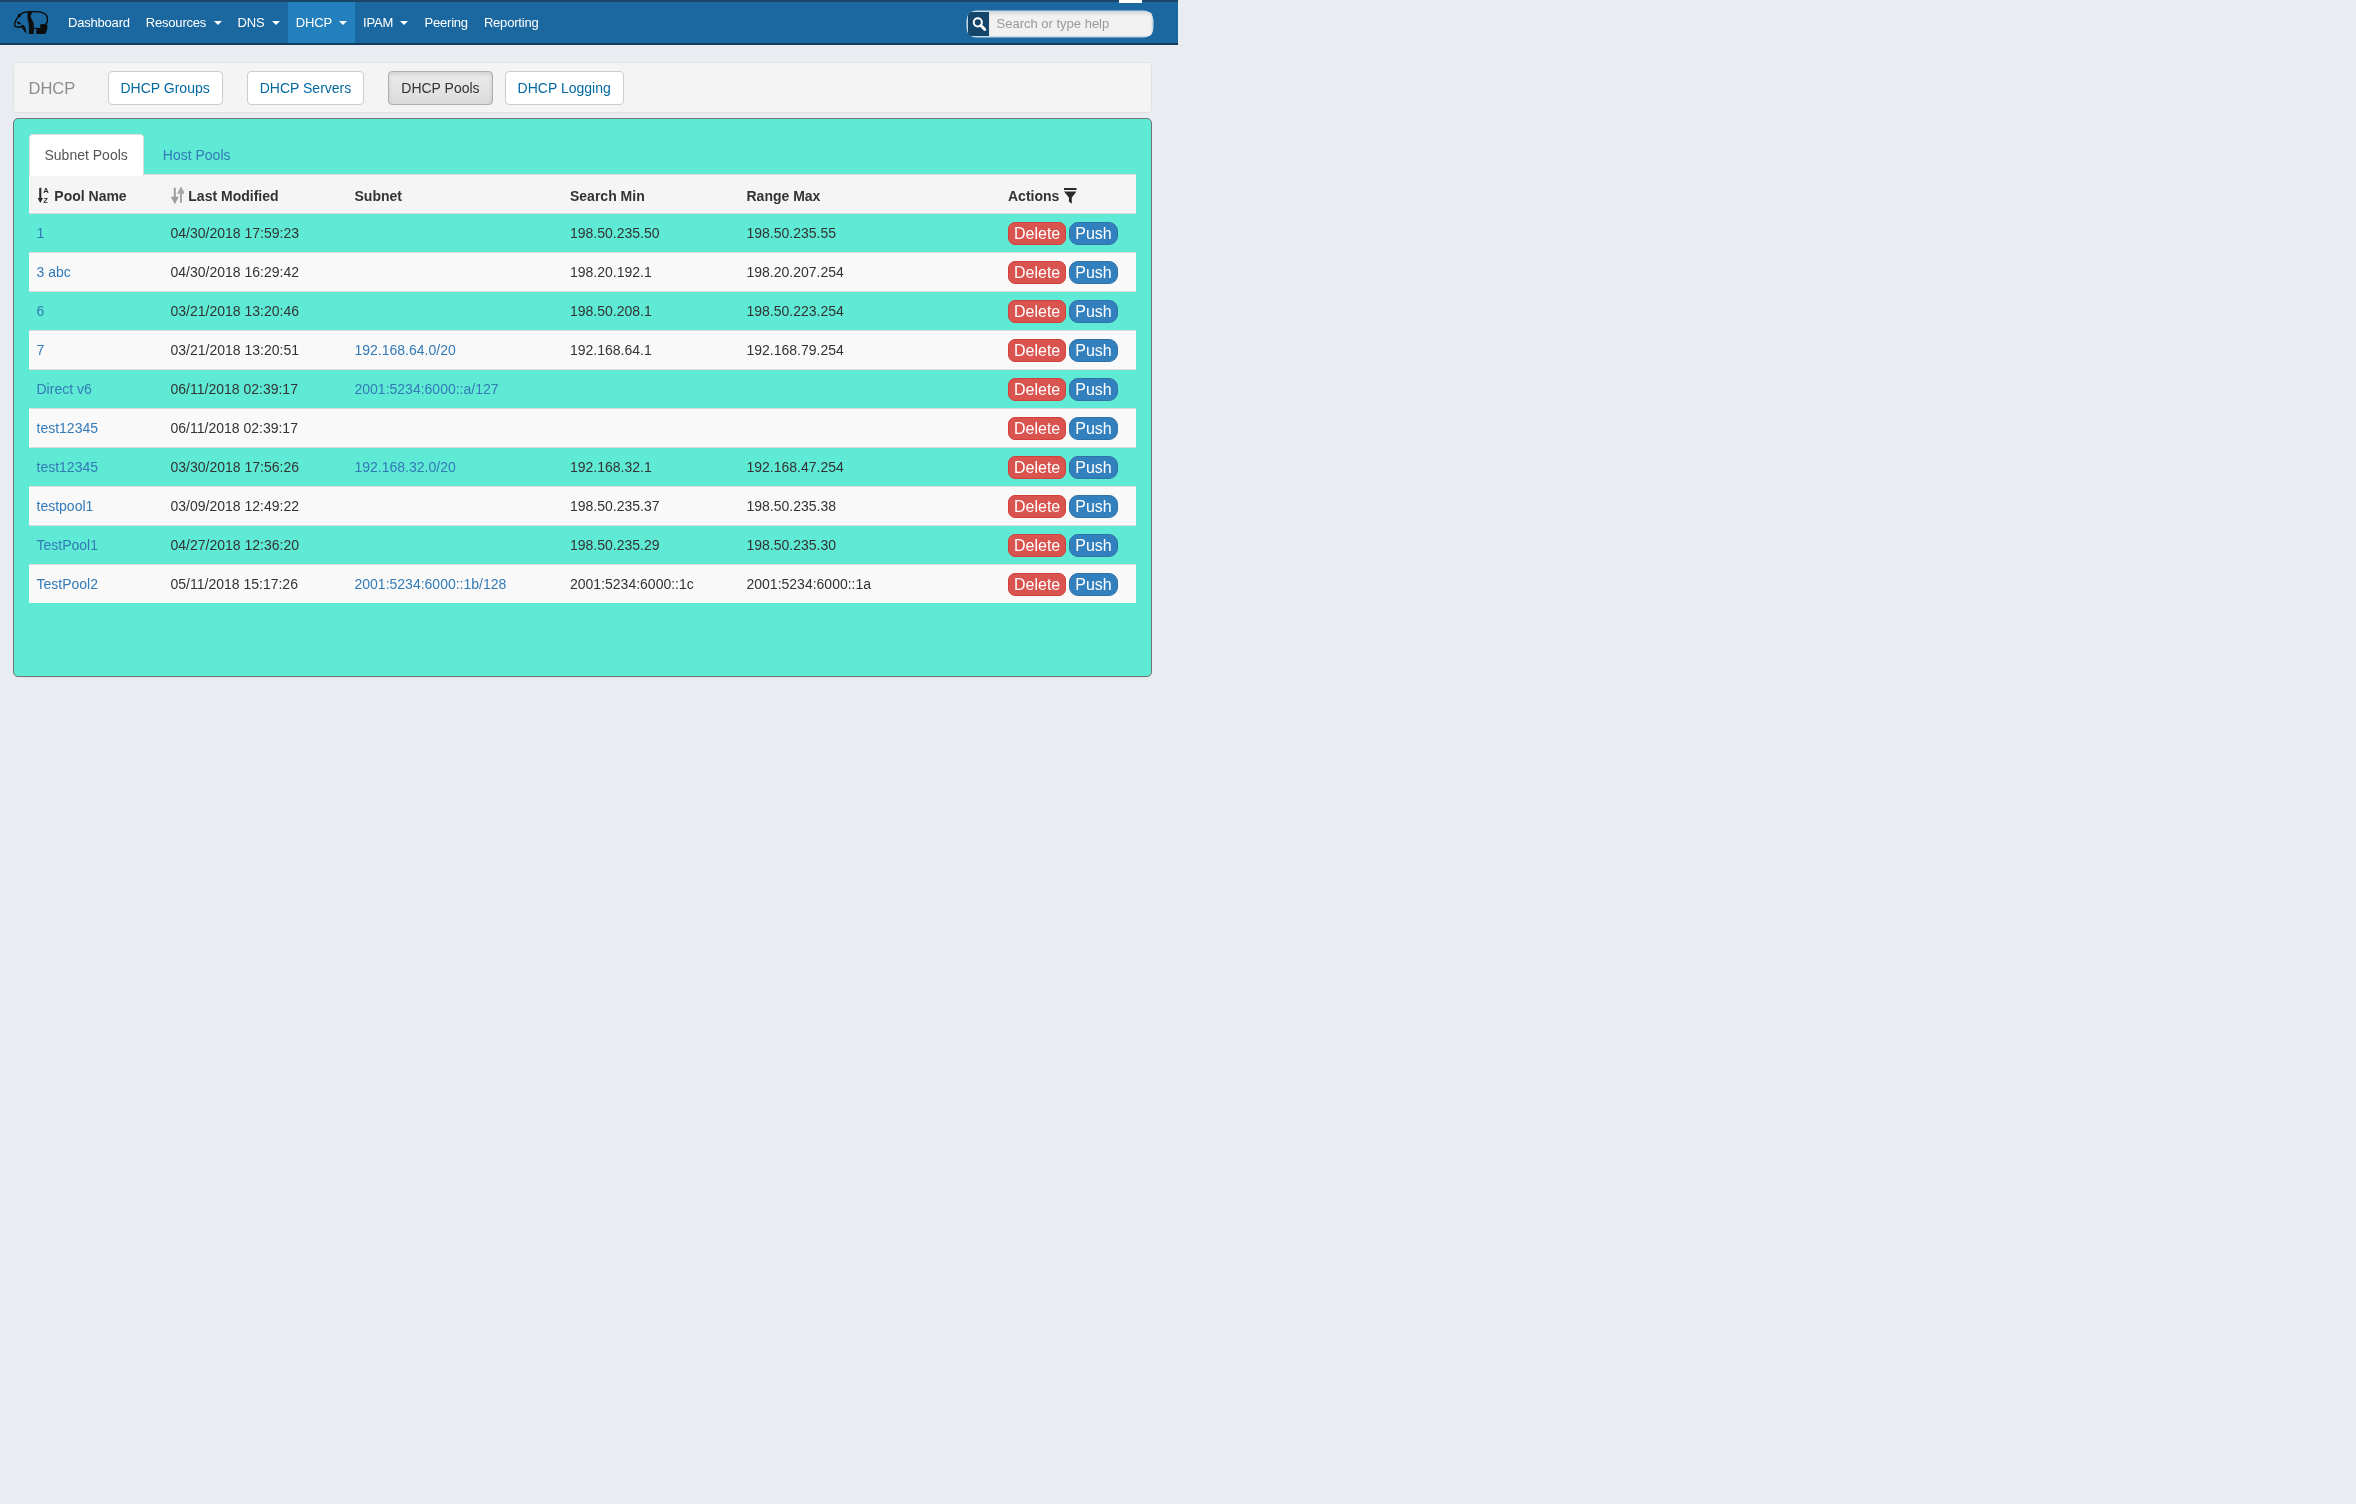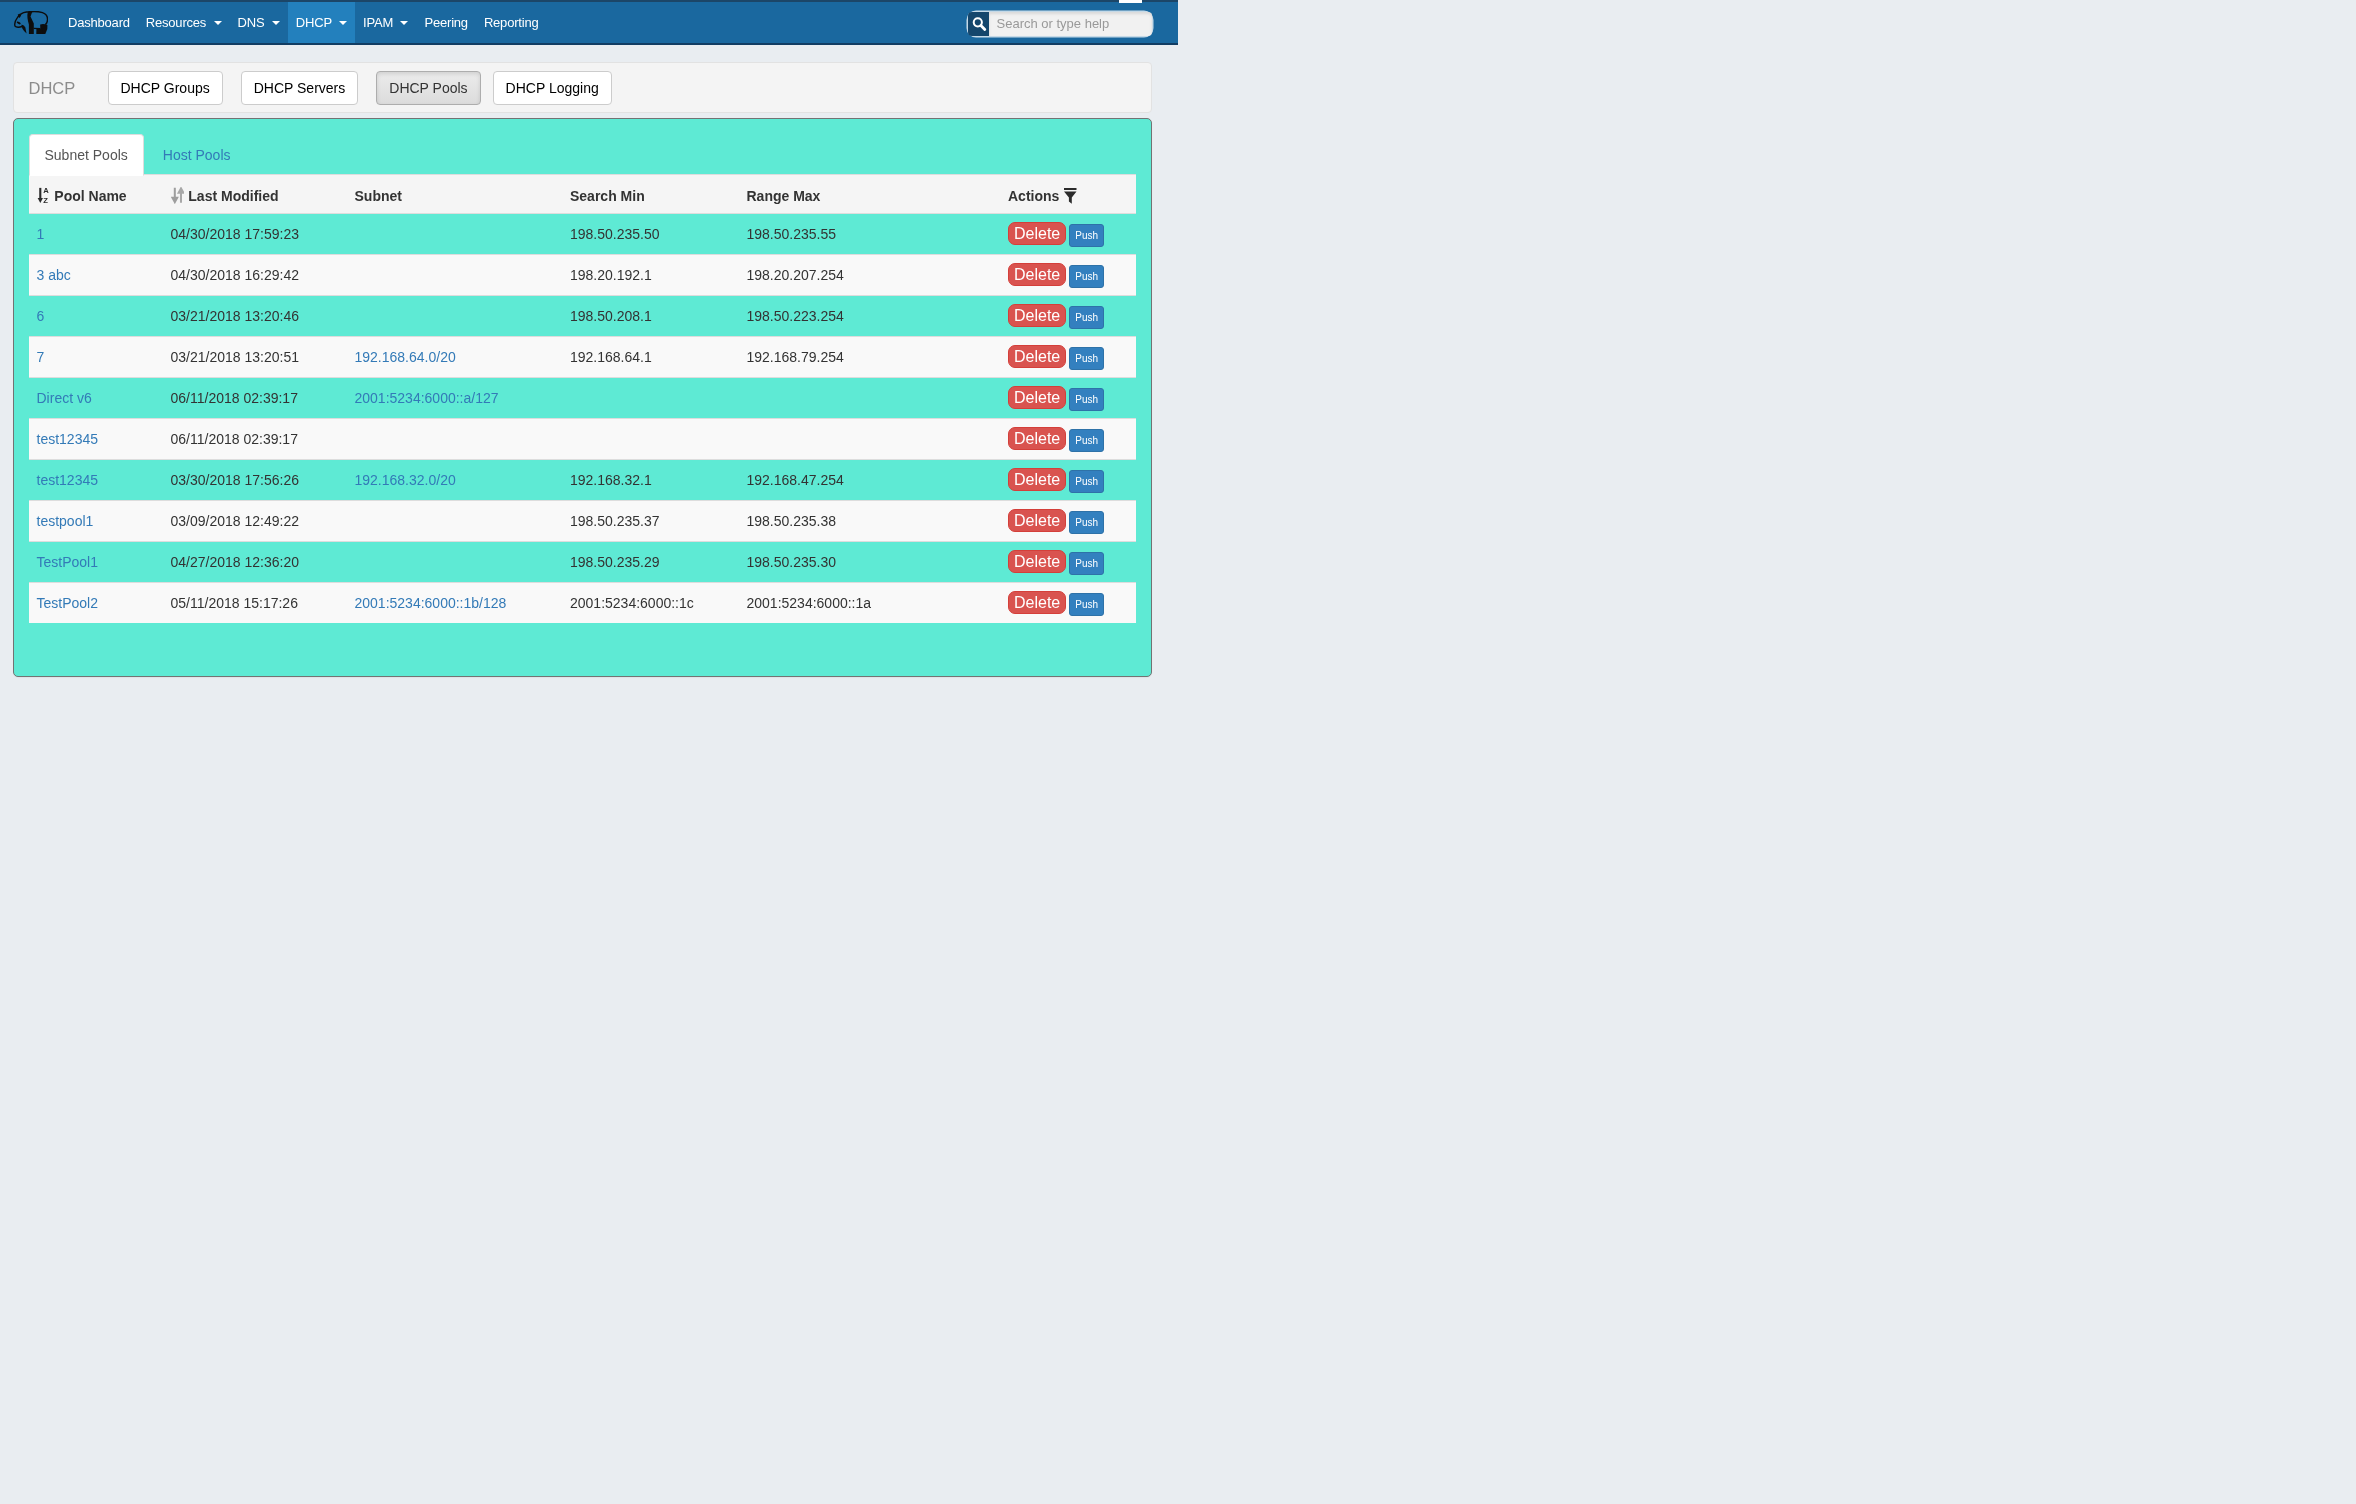--- a/index.html
+++ b/index.html
@@ -19,21 +19,21 @@
 .search-inp::placeholder { color:#999; opacity:1; }
 .search-inp { position:absolute; left:21px; top:0; width:163px; height:23.5px; background:#f1f1f1; border:0; box-shadow:inset 0 2px 3px rgba(0,0,0,0.1); border-radius:0 4px 4px 0; font-size:13px; color:#999; padding:0 8px; line-height:23.5px; font-family:"Liberation Sans", sans-serif; }
 
 
 .container { position:relative; margin:0 auto; width:1139px; margin-left:12.5px; }
 
 
 .panel-dhcp { margin-top:16.5px; height:51.5px; background:#f4f4f4; border:1px solid #e2e2e2; border-radius:4px; padding:8.5px 15px; }
 .panel-dhcp .lbl { display:inline-block; vertical-align:middle; width:79px; font-size:16.5px; color:#8c8c8c; }
 .btnbar { display:inline-block; vertical-align:middle; font-size:0; }
-.btn-w { display:inline-block; font-size:14px; line-height:20px; padding:6px 12px; background:#fff; border:1px solid #ccc; border-radius:4px; color:#000000; margin-right:18px; }
+.btn-w { display:inline-block; font-size:14px; line-height:20px; padding:6px 12px; background:#fff; border:1px solid #ccc; border-radius:4px; color:#0369a1; margin-right:24px; }
 .btn-w.active { background:linear-gradient(#ececec,#dcdcdc); border-color:#adadad; color:#333; box-shadow:inset 0 2px 4px rgba(0,0,0,.12); margin-right:12px; }
 
 
 .hrow { margin-top:27px; height:32px; }
 .hrow h2 { display:inline-block; vertical-align:middle; font-size:28px; font-weight:bold; color:#333; margin-left:4.5px; line-height:32px; }
 .btn-add { display:inline-block; vertical-align:middle; margin-left:12px; font-size:13px; line-height:18px; padding:6px 9px; background:#5cb85c; border:1px solid #4cae4c; border-radius:4px; color:#fff; }
 
 
 .card { margin-top:4.5px; background:#5eead4; border:1px solid #737373; border-radius:5px; padding:15px 15px 16px 15px; height:559.5px; box-shadow:0 1px 1px rgba(0,0,0,.04); }
 .tabs { border-bottom:1px solid #ddd; height:41px; font-size:0; }
@@ -42,21 +42,21 @@
 .tab.off { color:#337ab7; margin-left:4px; }
 
 table { border-collapse:collapse; width:1107px; table-layout:fixed; font-size:14px; }
 col.c1{width:134px} col.c2{width:184px} col.c3{width:215.5px} col.c4{width:176.5px} col.c5{width:261.5px} col.c6{width:135.5px}
 thead th { background:#f5f5f5; text-align:left; font-weight:bold; color:#333; padding:11px 8px 6.5px 8px; line-height:21px; border-bottom:1px solid #ddd; }
 tbody td { padding:8px 8px 7px 8px; line-height:21px; color:#333; border-top:1px solid #ddd; }
 tbody tr:first-child td { border-top:0; }
 tbody tr:nth-child(even) { background:#f9f9f9; }
 a.lk { color:#337ab7; text-decoration:none; }
 .btn-del { display:inline-block; font-size:16px; line-height:17px; padding:2px 5px; background:#d9534f; border:1px solid #d43f3a; border-radius:7px; color:#fff; }
-.btn-push { display:inline-block; font-size:10px; line-height:17px; padding:2px 5px; background:#3380bf; border:1px solid #2e72a8; border-radius:3px; color:#fff; margin-left:3px; }
+.btn-push { display:inline-block; font-size:16px; line-height:17px; padding:2px 5px; background:#3380bf; border:1px solid #2e72a8; border-radius:9px; color:#fff; margin-left:3px; }
 
 .sorticon { display:inline-block; position:relative; width:13.8px; height:14px; vertical-align:-2px; margin-right:4px; }
 .sorticon svg { position:absolute; top:-1.5px; left:0; width:13.8px; height:16.5px; }
 .fico { display:inline-block; position:relative; width:12.5px; height:14px; vertical-align:-2px; margin-left:5px; }
 .fico svg { position:absolute; top:-0.5px; left:0; width:12.5px; height:16px; }
 </style>
 </head>
 <body>
 <div class="navbar">
     <div style="position:absolute; right:36px; top:-2px; width:23px; height:2.5px; background:#fff; z-index:5;"></div>

